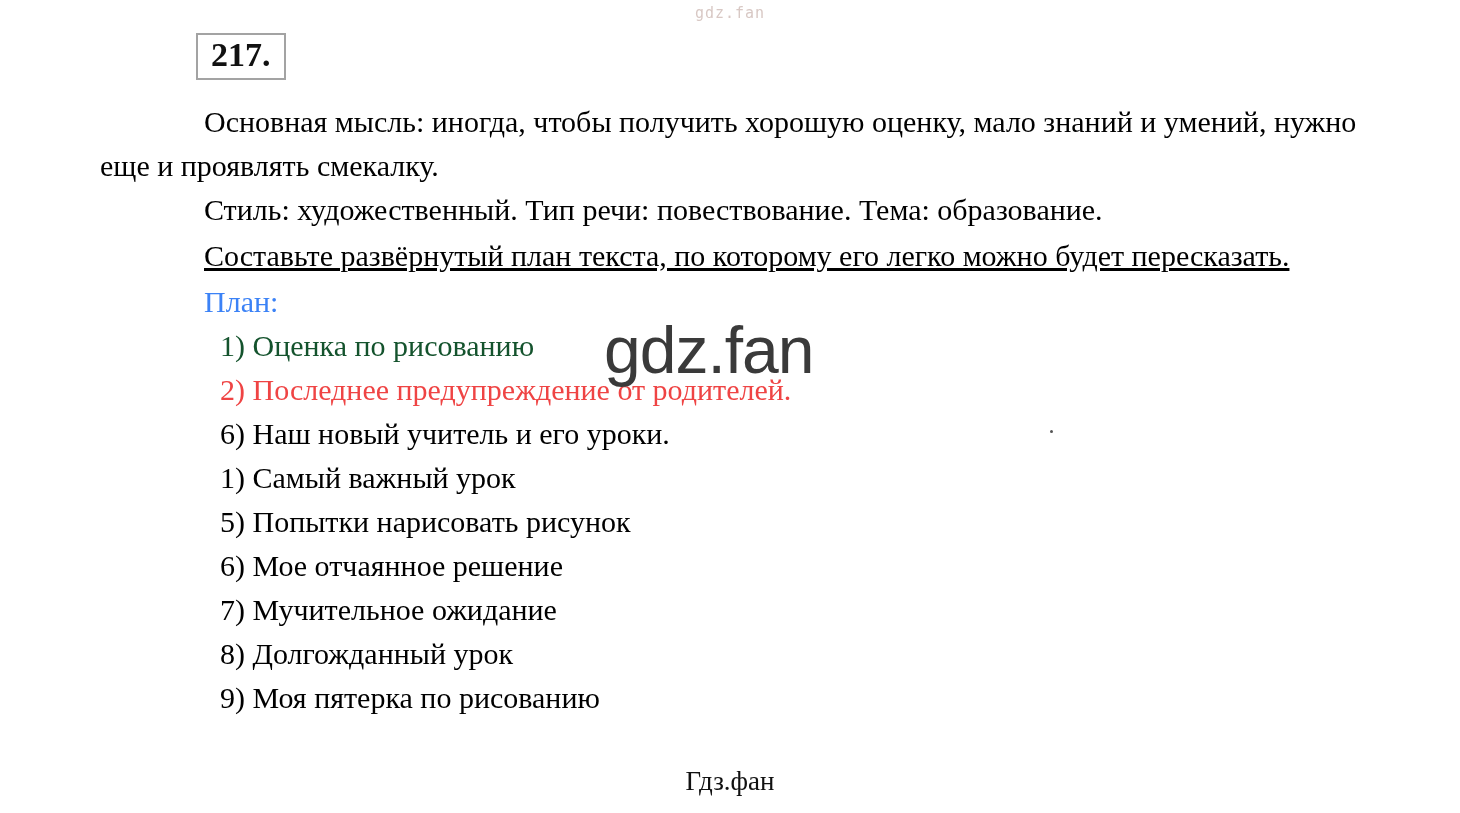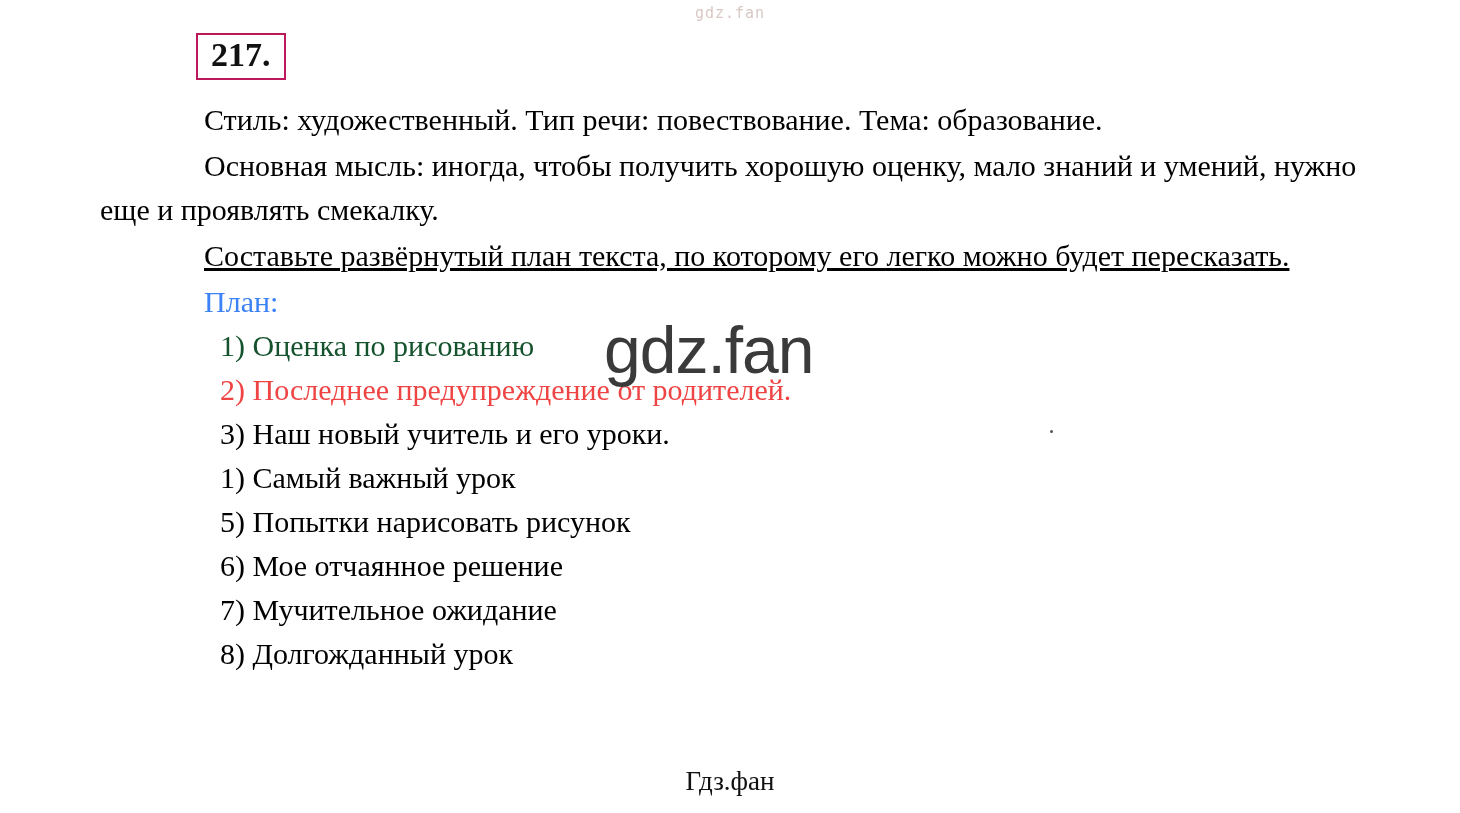--- a/index.html
+++ b/index.html
@@ -33,21 +33,21 @@
     letter-spacing: 1px;
     color: #d8c8c4;
     user-select: none;
   }
 
   
   .ex-number {
     position: absolute;
     left: 196px;
     top: 33px;
-    border: 2px solid #be185d;
+    border: 2px solid #a3a3a3;
     padding: 3px 13px 6px 13px;
     font-family: "Liberation Serif", serif;
     font-weight: bold;
     font-size: 34px;
     line-height: 1.0;
     color: #111111;
   }
 
   
   .content {
@@ -128,35 +128,36 @@
 </head>
 <body>
 
 <div class="page">
 
   <div class="top-watermark">gdz.fan</div>
 
   <div class="ex-number">217.</div>
 
   <div class="content">
+    <p class="para p2">Основная мысль: иногда, чтобы получить хорошую оценку, мало знаний и умений, нужно еще и проявлять смекалку.</p>
     <p class="para p1">Стиль: художественный.  Тип речи: повествование. Тема: образование.</p>
-    <p class="para p2">Основная мысль: иногда, чтобы получить хорошую оценку, мало знаний и умений, нужно еще и проявлять смекалку.</p>
     <p class="para p3">Составьте развёрнутый план текста, по которому его легко можно будет пересказать.</p>
 
     <p class="plan-heading">План:</p>
 
     <ul class="plan-list">
       <li class="faded-1">1) Оценка по рисованию</li>
       <li class="faded-2">2) Последнее предупреждение от родителей.</li>
-      <li>3) Наш новый учитель и его уроки.</li>
+      <li>6) Наш новый учитель и его уроки.</li>
       <li>1) Самый важный урок</li>
       <li>5) Попытки нарисовать рисунок</li>
       <li>6) Мое отчаянное решение</li>
       <li>7) Мучительное ожидание</li>
       <li>8) Долгожданный урок</li>
+      <li>9) Моя пятерка по рисованию</li>
     </ul>
   </div>
 
   <div class="watermark">gdz.fan</div>
   <div class="stray-dot"></div>
 
   <div class="footer">Гдз.фан</div>
 
 </div>
 

